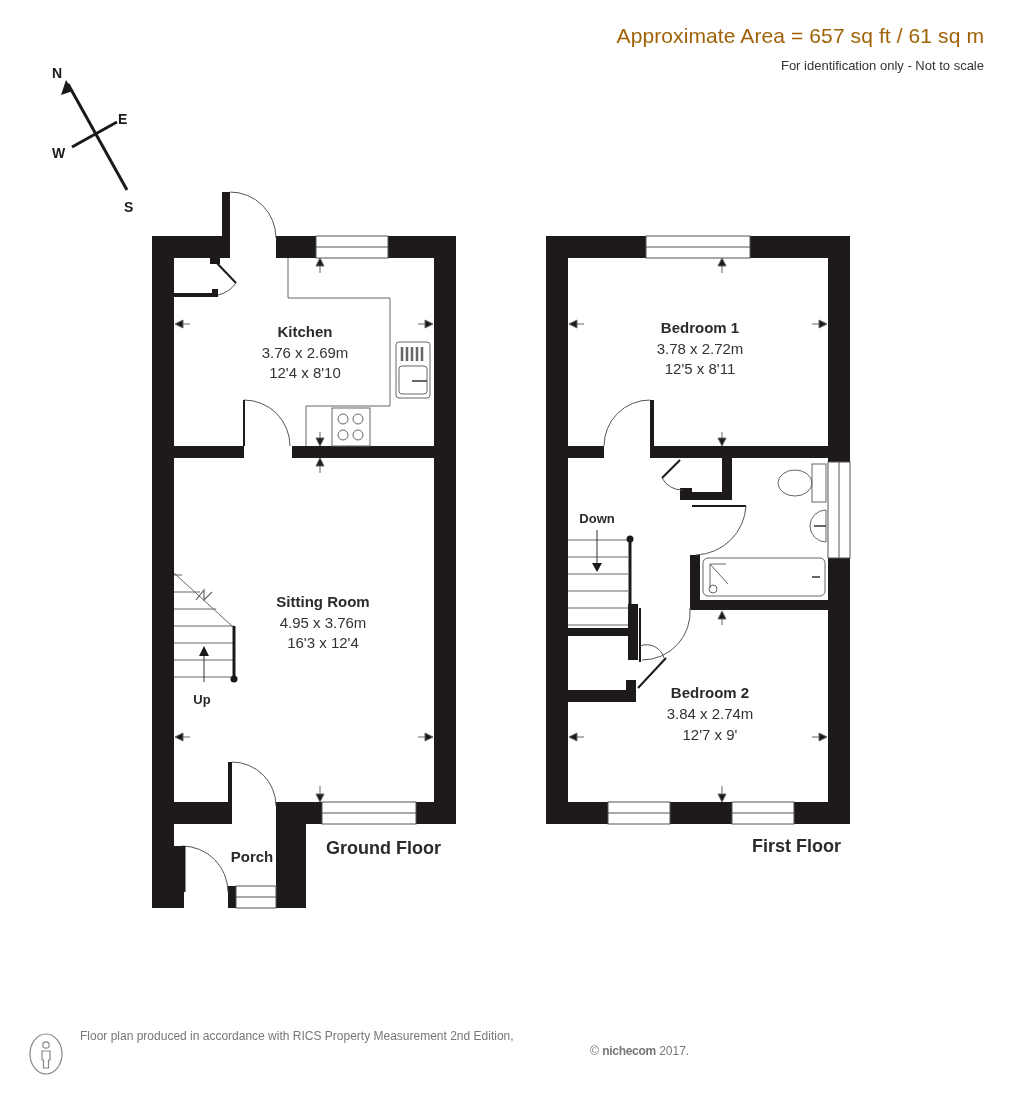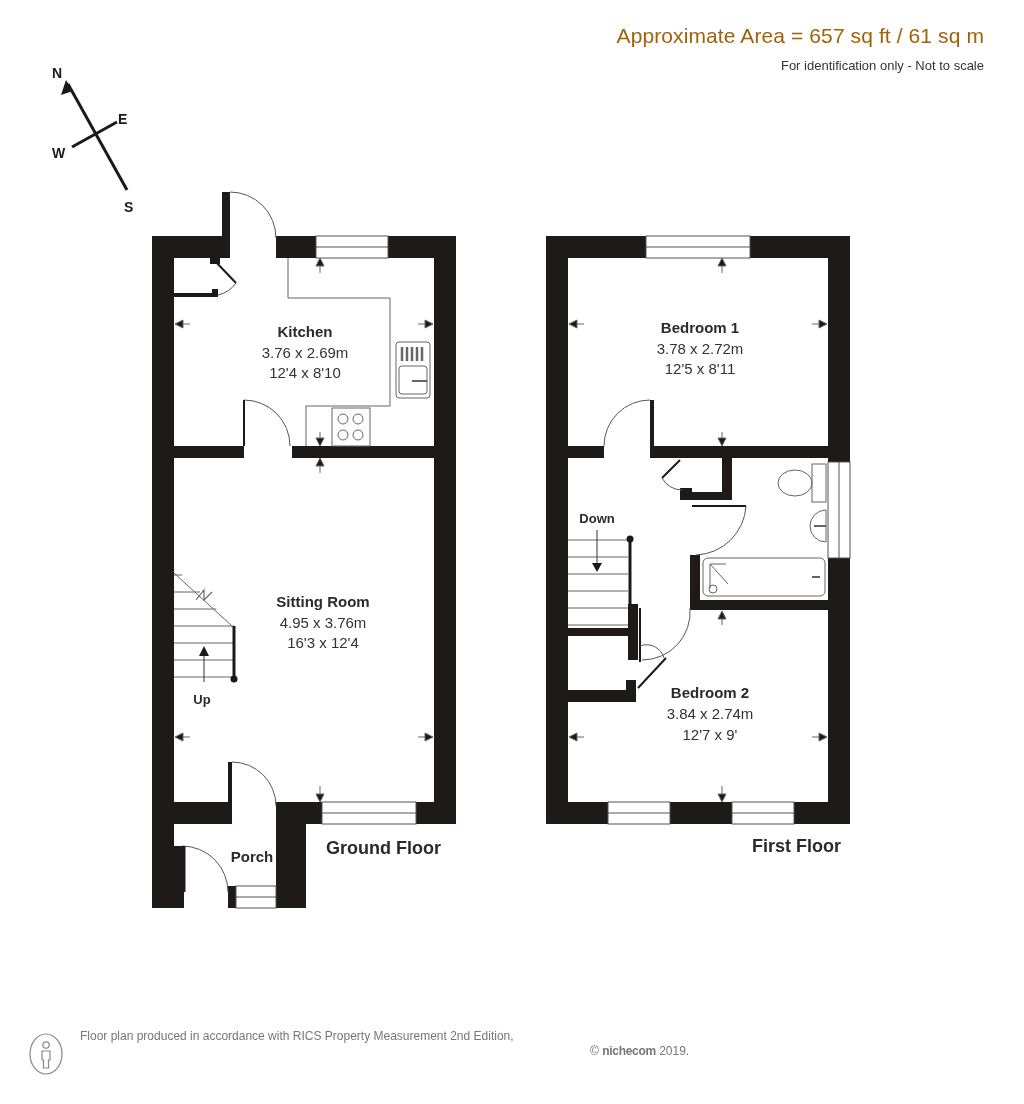--- a/index.html
+++ b/index.html
@@ -282,14 +282,14 @@
   <circle cx="18" cy="13" r="3.2" fill="none" stroke="#888" stroke-width="1.2"></circle>
   <path d="M14,19 L22,19 L22,28 L20.5,28 L20.5,36 L15.5,36 L15.5,28 L14,28 Z" fill="none" stroke="#888" stroke-width="1.2"></path>
 </svg>
 
 <div class="footer">
   <div>Floor plan produced in accordance with RICS Property Measurement 2nd Edition,</div>
 </div>
 <div class="copyright">
   <span>©</span>
   <span class="brand">nichecom</span>
-  <span>2019.</span>
+  <span>2017.</span>
 </div>
 
 </body></html>

